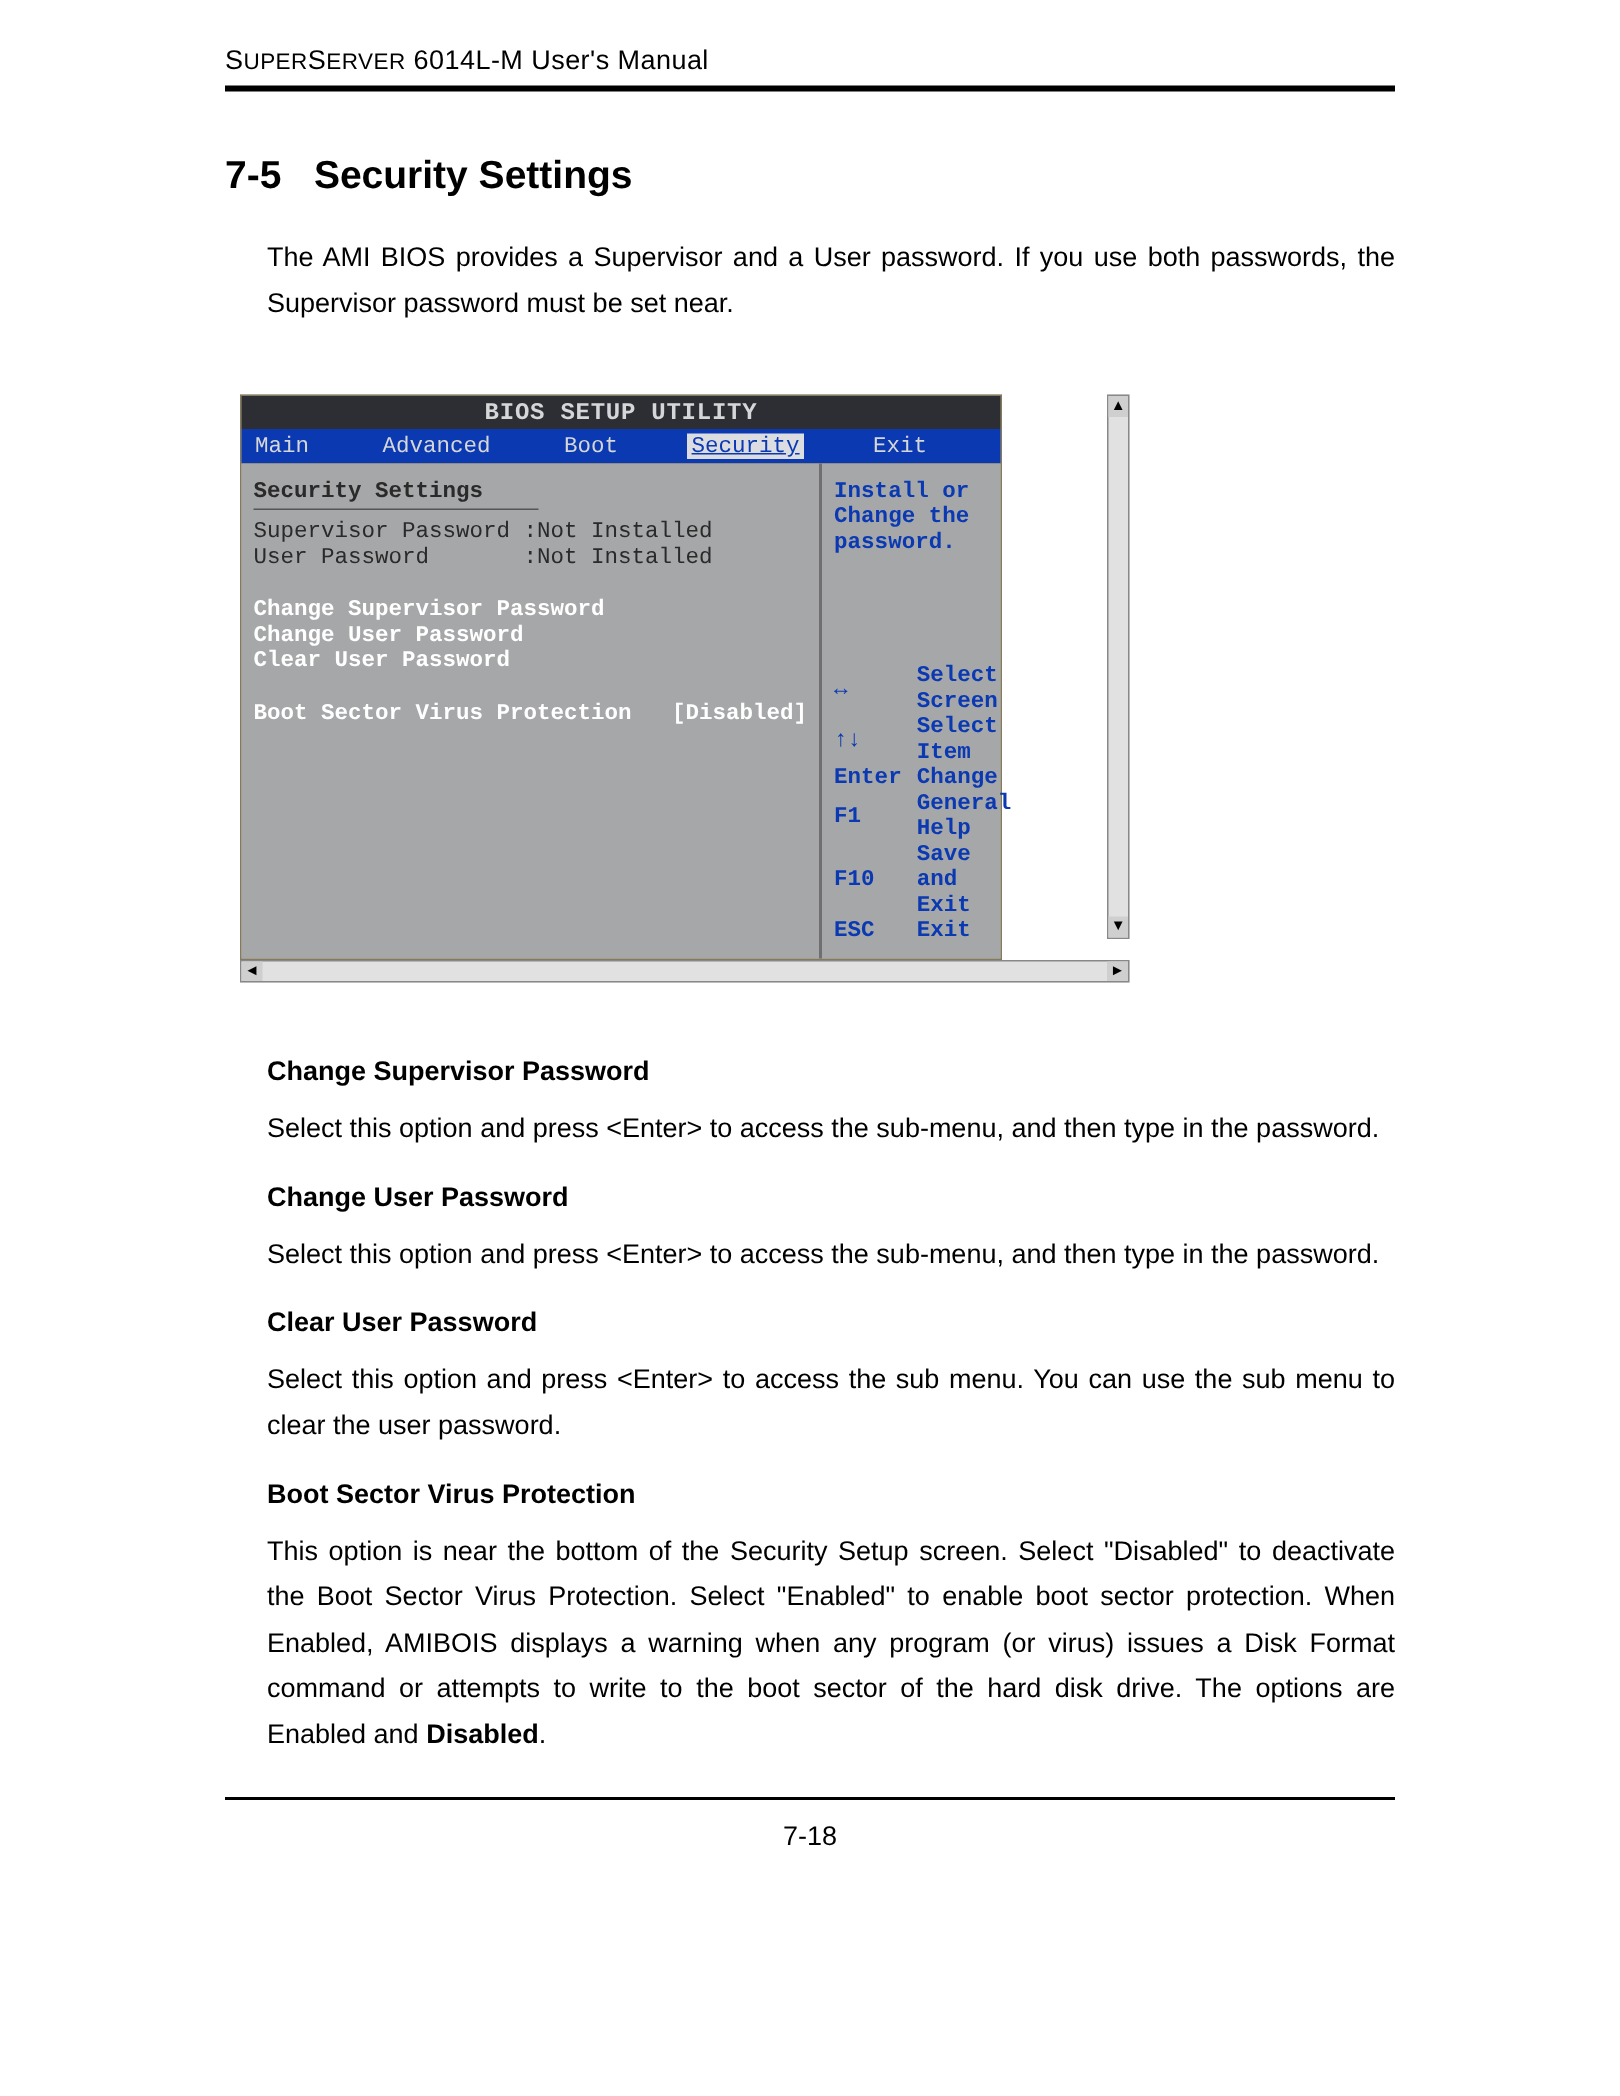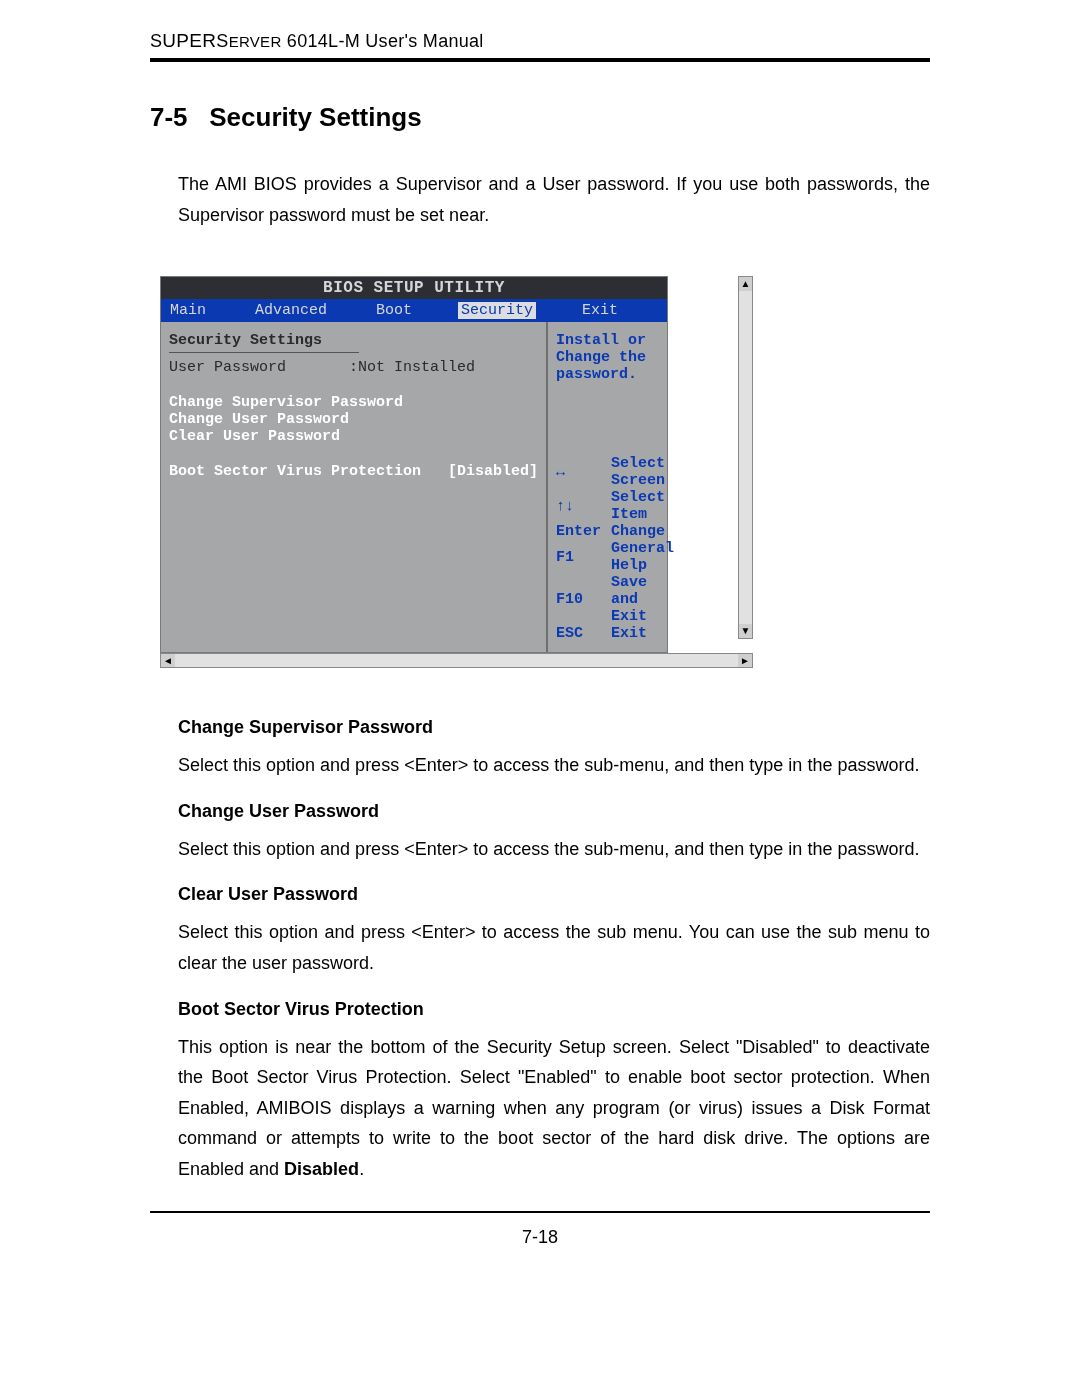--- a/index.html
+++ b/index.html
@@ -21,21 +21,21 @@
   }
   .rh-smallcaps { font-variant: small-caps; }
   hr.thick {
     border: none;
     border-top: 4px solid #000;
     margin: 4px 0 40px 0;
   }
   h1.section-title {
     font-size: 26px;
     font-weight: bold;
-    margin-bottom: 36px;
+    margin-bottom: 24px;
   }
   .intro {
     font-size: 18px;
     line-height: 1.7;
     text-align: justify;
     margin: 0 0 46px 28px;
   }
   .bios-wrap {
     margin: 0 0 40px 10px;
   }
@@ -61,20 +61,21 @@
     font-family: "Courier New", monospace;
     font-size: 15px;
     padding: 3px 6px;
     display: flex;
     gap: 43px;
   }
   .bios-menu span { padding: 0 3px; }
   .bios-menu .sel {
     background: #dcdde0;
     color: #0a39b2;
+    text-decoration: underline;
   }
   .bios-body {
     display: flex;
     font-family: "Courier New", monospace;
     font-size: 15px;
     min-height: 330px;
     background: #a6a7a9;
   }
   .bios-left {
     flex: 0 0 380px;
@@ -169,21 +170,21 @@
     font-size: 18px;
   }
   .bold-inline { font-weight: bold; }
 </style>
 </head>
 <body>
 
 <div class="page">
 
   <div class="running-header">
-    <span class="rh-smallcaps">S</span><span style="font-size:19px">UPER</span><span class="rh-smallcaps">S</span><span style="font-size:15px">ERVER</span><span> 6014L-M User's Manual</span>
+    <span class="rh-smallcaps">S</span><span style="font-size:15px">UPER</span><span class="rh-smallcaps">S</span><span style="font-size:15px">ERVER</span><span> 6014L-M User's Manual</span>
   </div>
   <hr class="thick">
 
   <h1 class="section-title">
     <span>7-5</span>&nbsp;&nbsp;&nbsp;<span>Security Settings</span>
   </h1>
 
   <p class="intro">The AMI BIOS provides a Supervisor and a User password. If you use both passwords, the Supervisor password must be set near.</p>
 
   <div class="bios-wrap">
@@ -194,20 +195,21 @@
           <span>Main</span>
           <span>Advanced</span>
           <span>Boot</span>
           <span class="sel">Security</span>
           <span>Exit</span>
         </div>
         <div class="bios-body">
           <div class="bios-left">
             <div class="heading">Security Settings</div>
             <div class="divider"></div>
+            <div class="row"><span>Supervisor Password</span> <span>:Not Installed</span></div>
             <div class="row"><span>User Password</span>       <span>:Not Installed</span></div>
             <div style="height:18px"></div>
             <div class="white">Change Supervisor Password</div>
             <div class="white">Change User Password</div>
             <div class="white">Clear User Password</div>
             <div style="height:18px"></div>
             <div class="row white"><span>Boot Sector Virus Protection</span>   <span>[Disabled]</span></div>
           </div>
           <div class="bios-right">
             <div>Install or Change the password.</div>

